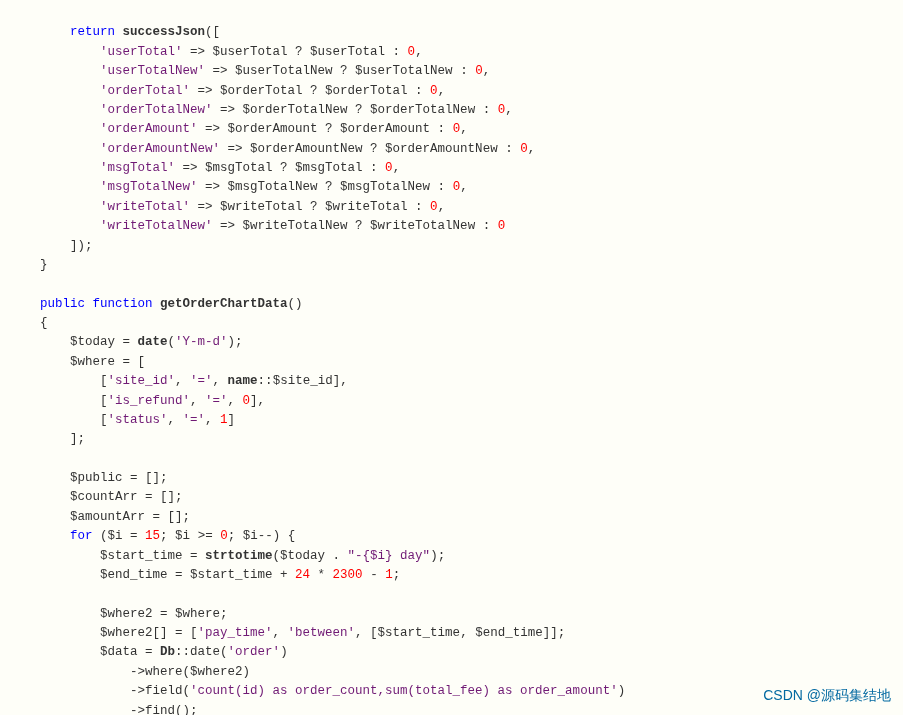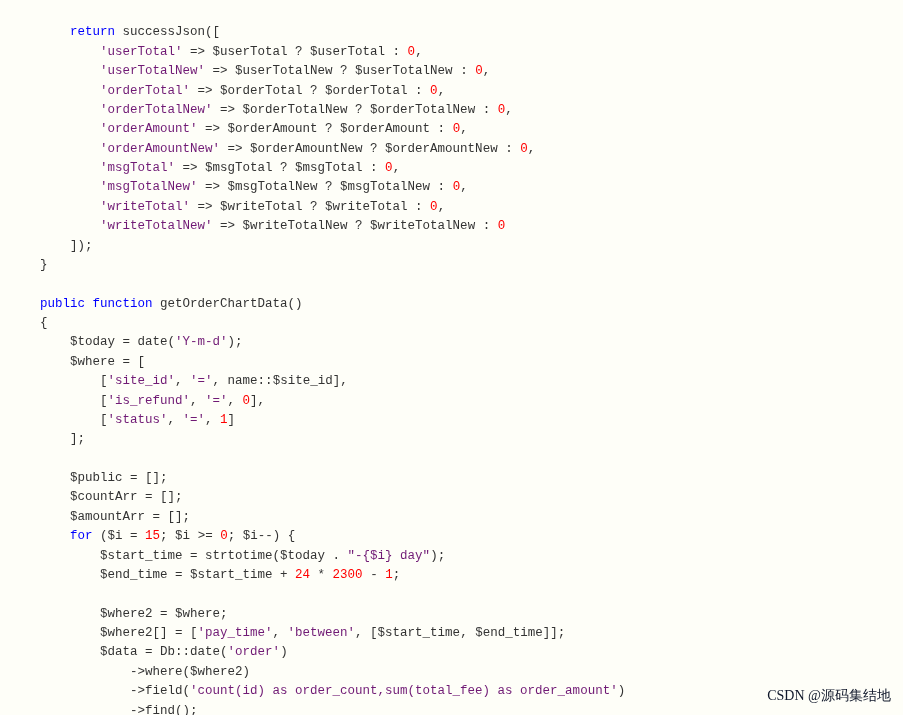--- a/index.html
+++ b/index.html
@@ -15,27 +15,27 @@
       overflow: hidden;
       position: relative;
     }
     .code-block {
       padding: 4px 0 0 10px;
       white-space: pre;
     }
     .kw { color: #0000ff; font-weight: normal; }
     .str { color: #701a75; }
     .num { color: #ff0000; }
-    .fn { color: #333; font-weight: normal; }
+    .fn { color: #333; font-weight: bold; }
     .watermark {
       position: absolute;
       bottom: 8px;
       right: 12px;
-      color: #0f172a;
-      font-family: Liberation Serif, serif;
+      color: #0369a1;
+      font-family: Liberation Sans, sans-serif;
       font-size: 14px;
     }
   </style>
 </head>
 <body>
 
 <div class="code-block">
 <span>        <span class="kw">return</span> <span class="fn">successJson</span>([</span>
 <span>            <span class="str">'userTotal'</span> =&gt; <span>$userTotal</span> ? <span>$userTotal</span> : <span class="num">0</span>,</span>
 <span>            <span class="str">'userTotalNew'</span> =&gt; <span>$userTotalNew</span> ? <span>$userTotalNew</span> : <span class="num">0</span>,</span>

